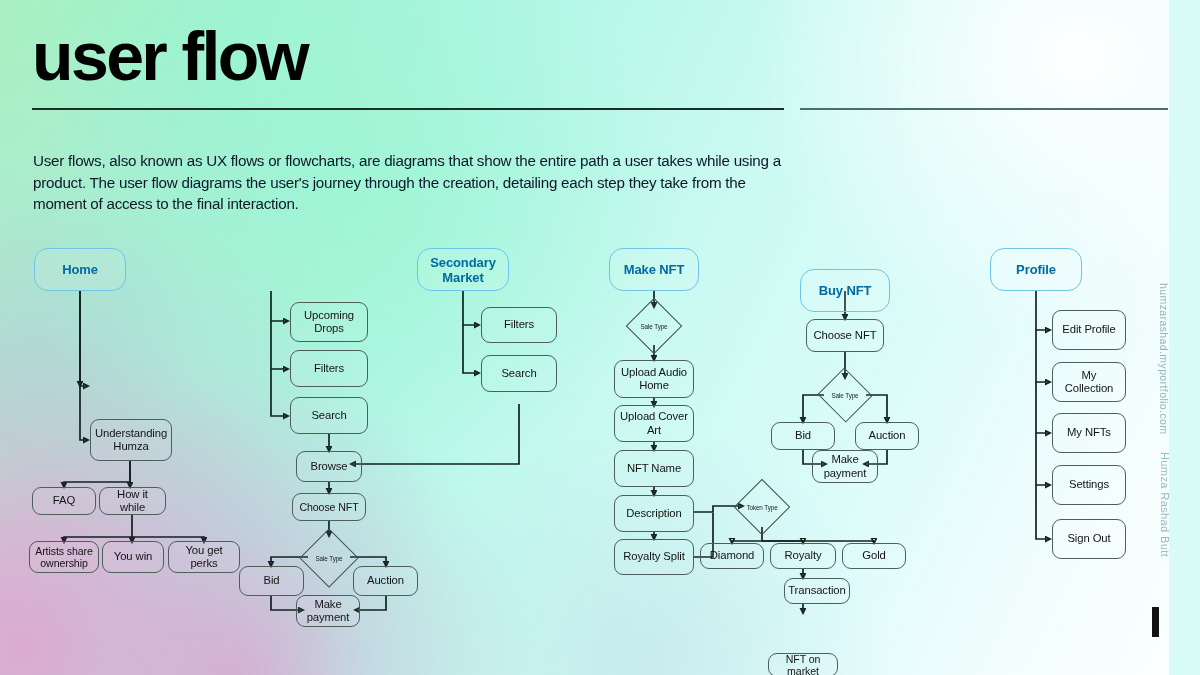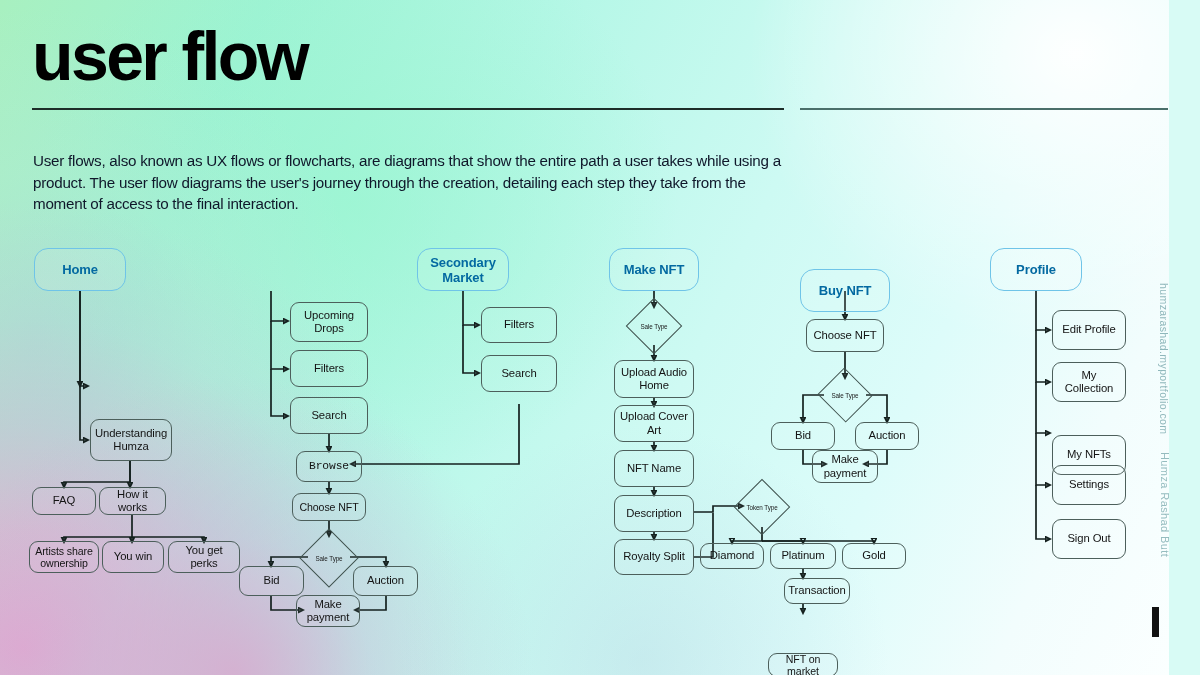--- a/index.html
+++ b/index.html
@@ -130,29 +130,29 @@
       <path d="M1036,291 L1036,330 L1050,330" marker-end="url(#ah)"></path>
       <path d="M1036,330 L1036,382 L1050,382" marker-end="url(#ah)"></path>
       <path d="M1036,382 L1036,433 L1050,433" marker-end="url(#ah)"></path>
       <path d="M1036,433 L1036,485 L1050,485" marker-end="url(#ah)"></path>
       <path d="M1036,485 L1036,539 L1050,539" marker-end="url(#ah)"></path>
     </svg>
 
     <div class="node head" style="left:34px;top:248px;width:92px;height:43px;">Home</div>
     <div class="node" style="left:90px;top:419px;width:82px;height:42px;">Understanding Humza</div>
     <div class="node" style="left:32px;top:487px;width:64px;height:28px;">FAQ</div>
-    <div class="node" style="left:99px;top:487px;width:67px;height:28px;">How it works</div>
+    <div class="node" style="left:99px;top:487px;width:67px;height:28px;">How it while</div>
     <div class="node small" style="left:29px;top:541px;width:70px;height:32px;">Artists share ownership</div>
     <div class="node" style="left:102px;top:541px;width:62px;height:32px;">You win</div>
     <div class="node" style="left:168px;top:541px;width:72px;height:32px;">You get perks</div>
 
     <div class="node" style="left:290px;top:302px;width:78px;height:40px;">Upcoming Drops</div>
     <div class="node" style="left:290px;top:350px;width:78px;height:37px;">Filters</div>
     <div class="node" style="left:290px;top:397px;width:78px;height:37px;">Search</div>
-    <div class="node" style="left:296px;top:451px;width:66px;height:31px;font-family:Liberation Mono, monospace;">Browse</div>
+    <div class="node" style="left:296px;top:451px;width:66px;height:31px;">Browse</div>
     <div class="node small" style="left:292px;top:493px;width:74px;height:28px;">Choose NFT</div>
     <div class="diamond" style="left:308px;top:537px;width:42px;height:42px;">
       <span class="dsq"></span>
       <span class="dlbl">Sale Type</span>
     </div>
     <div class="node" style="left:239px;top:566px;width:65px;height:30px;">Bid</div>
     <div class="node" style="left:353px;top:566px;width:65px;height:30px;">Auction</div>
     <div class="node" style="left:296px;top:595px;width:64px;height:32px;">Make payment</div>
 
     <div class="node head" style="left:417px;top:248px;width:92px;height:43px;">Secondary Market</div>
@@ -167,36 +167,36 @@
     <div class="node" style="left:614px;top:360px;width:80px;height:38px;">Upload Audio Home</div>
     <div class="node" style="left:614px;top:405px;width:80px;height:37px;">Upload Cover Art</div>
     <div class="node" style="left:614px;top:450px;width:80px;height:37px;">NFT Name</div>
     <div class="node" style="left:614px;top:495px;width:80px;height:37px;">Description</div>
     <div class="node" style="left:614px;top:539px;width:80px;height:36px;">Royalty Split</div>
     <div class="diamond" style="left:742px;top:487px;width:40px;height:40px;">
       <span class="dsq"></span>
       <span class="dlbl">Token Type</span>
     </div>
     <div class="node" style="left:700px;top:543px;width:64px;height:26px;">Diamond</div>
-    <div class="node" style="left:770px;top:543px;width:66px;height:26px;">Platinum</div>
+    <div class="node" style="left:770px;top:543px;width:66px;height:26px;">Royalty</div>
     <div class="node" style="left:842px;top:543px;width:64px;height:26px;">Gold</div>
     <div class="node" style="left:770px;top:578px;width:66px;height:26px;margin-left:14px;">Transaction</div>
     <div class="node small" style="left:768px;top:613px;width:70px;height:24px;margin-top:40px;">NFT on market</div>
 
     <div class="node head" style="left:800px;top:248px;width:90px;height:43px;margin-top:21px;">Buy NFT</div>
     <div class="node" style="left:806px;top:319px;width:78px;height:33px;">Choose NFT</div>
     <div class="diamond" style="left:825px;top:376px;width:40px;height:38px;">
       <span class="dsq"></span>
       <span class="dlbl">Sale Type</span>
     </div>
     <div class="node" style="left:771px;top:422px;width:64px;height:28px;">Bid</div>
     <div class="node" style="left:855px;top:422px;width:64px;height:28px;">Auction</div>
     <div class="node" style="left:812px;top:450px;width:66px;height:33px;">Make payment</div>
 
     <div class="node head" style="left:990px;top:248px;width:92px;height:43px;">Profile</div>
     <div class="node" style="left:1052px;top:310px;width:74px;height:40px;">Edit Profile</div>
     <div class="node" style="left:1052px;top:362px;width:74px;height:40px;">My Collection</div>
-    <div class="node" style="left:1052px;top:413px;width:74px;height:40px;margin-top:22px;">My NFTs</div>
+    <div class="node" style="left:1052px;top:413px;width:74px;height:40px;">My NFTs</div>
     <div class="node" style="left:1052px;top:465px;width:74px;height:40px;">Settings</div>
     <div class="node" style="left:1052px;top:519px;width:74px;height:40px;">Sign Out</div>
 
   </div>
 </div>
 
 </body></html>

